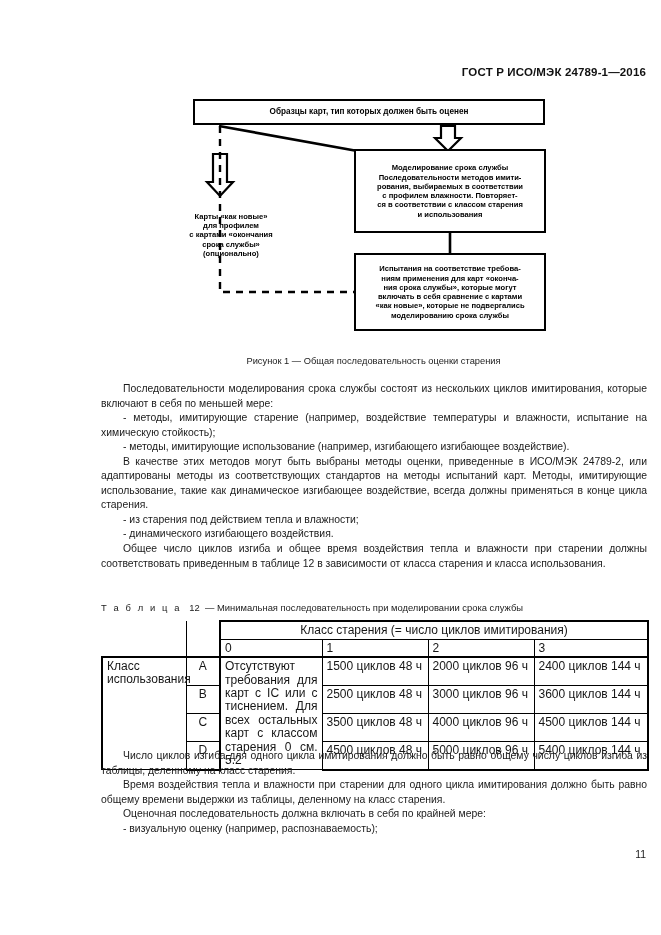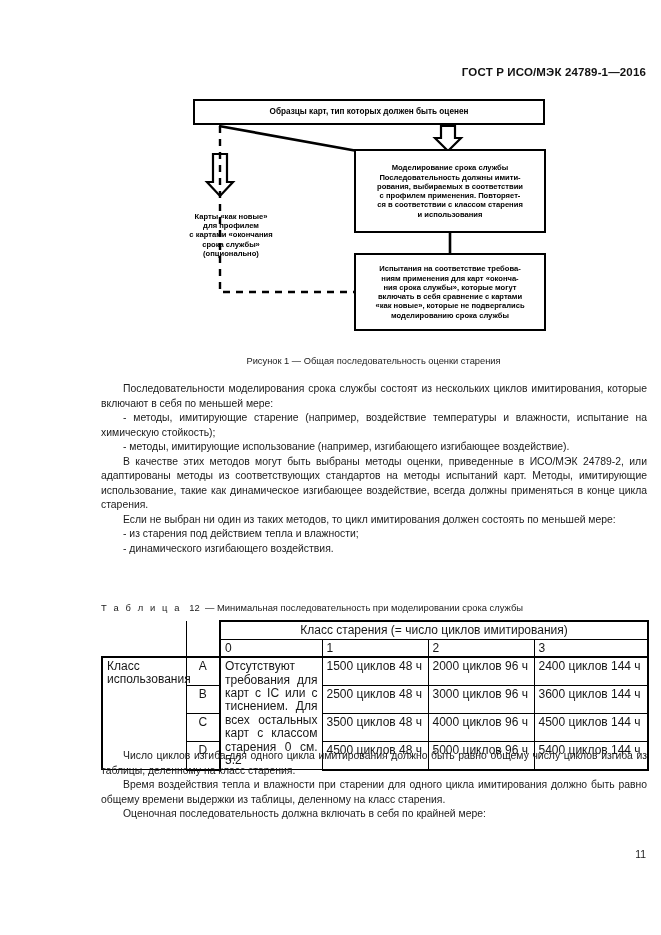--- a/index.html
+++ b/index.html
@@ -210,23 +210,23 @@
 
       <path d="M 119 30 L 119 196 L 253 196" stroke="#000" stroke-width="2.4" fill="none" stroke-dasharray="7 6"></path>
     </svg>
 
     <div class="fc-box" id="box-samples">
       <span class="ln">Образцы карт, тип которых должен быть оценен</span>
     </div>
 
     <div class="fc-box" id="box-simulation">
       <span class="ln">Моделирование срока службы</span>
-      <span class="ln">Последовательность должны имити-</span>
+      <span class="ln">Последовательности методов имити-</span>
       <span class="ln">рования, выбираемых в соответствии</span>
-      <span class="ln">с профилем применения. Повторяет-</span>
+      <span class="ln">с профилем влажности. Повторяет-</span>
       <span class="ln">ся в соответствии с классом старения</span>
       <span class="ln">и использования</span>
     </div>
 
     <div class="fc-box" id="box-tests">
       <span class="ln">Испытания на соответствие требова-</span>
       <span class="ln">ниям применения для карт «оконча-</span>
       <span class="ln">ния срока службы», которые могут</span>
       <span class="ln">включать в себя сравнение с картами</span>
       <span class="ln">«как новые», которые не подвергались</span>
@@ -242,23 +242,23 @@
     </div>
   </div>
 
   <div class="fig-caption">Рисунок 1 — Общая последовательность оценки старения</div>
 
   <div class="body-text">
     <p>Последовательности моделирования срока службы состоят из нескольких циклов имитирования, которые включают в себя по меньшей мере:</p>
     <p class="dash">- методы, имитирующие старение (например, воздействие температуры и влажности, испытание на химическую стойкость);</p>
     <p class="dash">- методы, имитирующие использование (например, изгибающего изгибающее воздействие).</p>
     <p>В качестве этих методов могут быть выбраны методы оценки, приведенные в ИСО/МЭК 24789-2, или адаптированы методы из соответствующих стандартов на методы испытаний карт. Методы, имитирующие использование, такие как динамическое изгибающее воздействие, всегда должны применяться в конце цикла старения.</p>
-    <p>Если не выбран ни один из таких методов, то цикл имитирования должен состоять по меньшей мере:</p>
     <p class="dash nojust">- из старения под действием тепла и влажности;</p>
     <p class="dash nojust">- динамического изгибающего воздействия.</p>
+    <p>Общее число циклов изгиба и общее время воздействия тепла и влажности при старении должны соответствовать приведенным в таблице 12 в зависимости от класса старения и класса использования.</p>
   </div>
 
   <div class="table-title">
     <span class="sp">Т а б л и ц а</span>
     <span>&nbsp;&nbsp;</span><span>12</span>
     <span>&nbsp;</span><span>— Минимальная последовательность при моделировании срока службы</span>
   </div>
 
   <div class="tbl-wrap">
     <table class="gost">
@@ -312,17 +312,18 @@
           <td class="outer-b outer-r">5400 циклов 144 ч</td>
         </tr>
       </tbody>
     </table>
   </div>
 
   <div class="body-text" style="top:741px;">
     <p>Число циклов изгиба для одного цикла имитирования должно быть равно общему числу циклов изгиба из таблицы, деленному на класс старения.</p>
     <p>Время воздействия тепла и влажности при старении для одного цикла имитирования должно быть равно общему времени выдержки из таблицы, деленному на класс старения.</p>
     <p class="nojust">Оценочная последовательность должна включать в себя по крайней мере:</p>
+    <p class="dash nojust">- визуальную оценку (например, распознаваемость);</p>
   </div>
 
   <div class="page-num">11</div>
 
 </div>
 
 </body></html>

